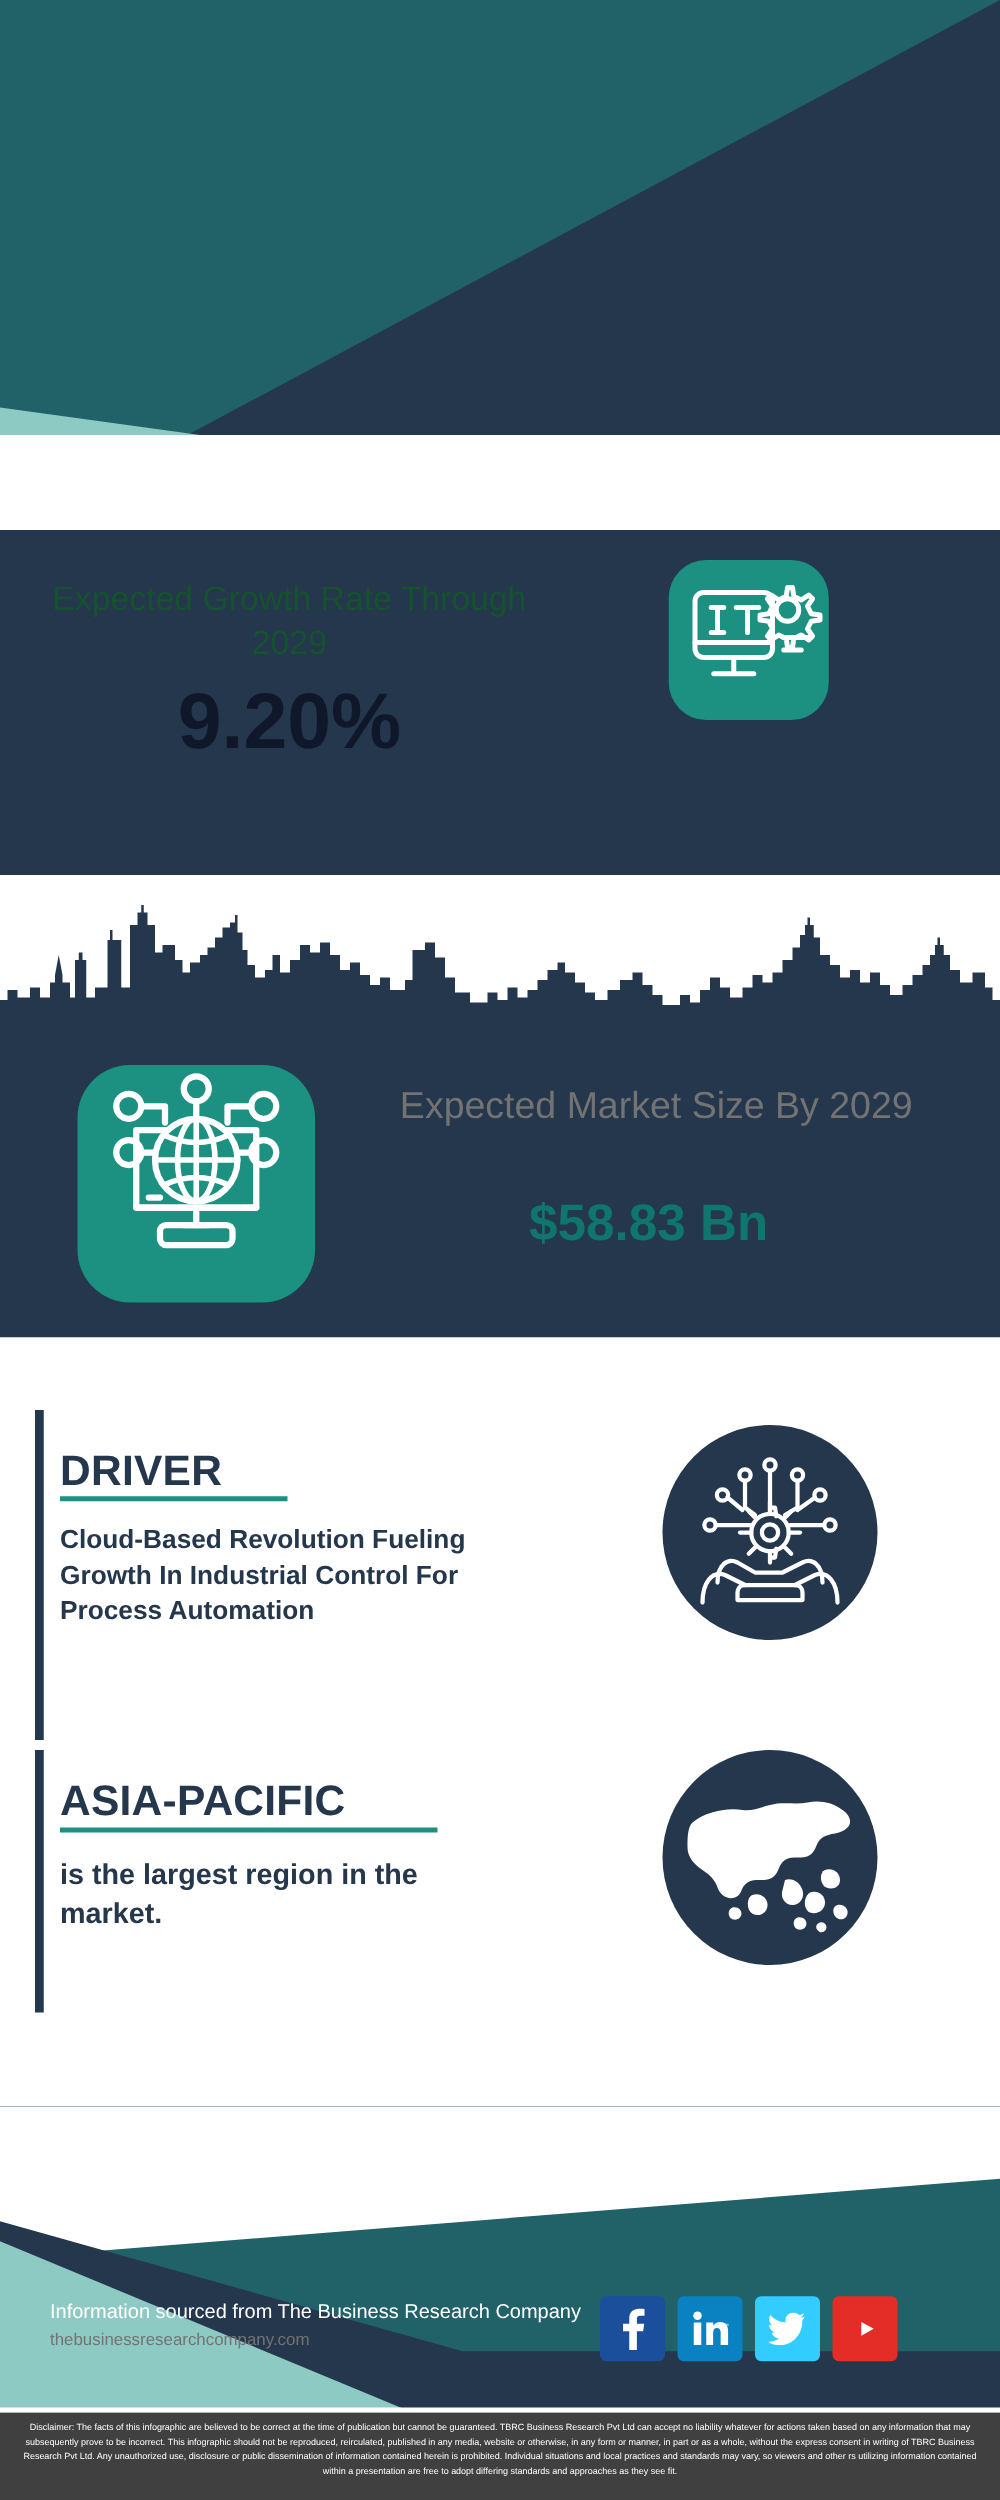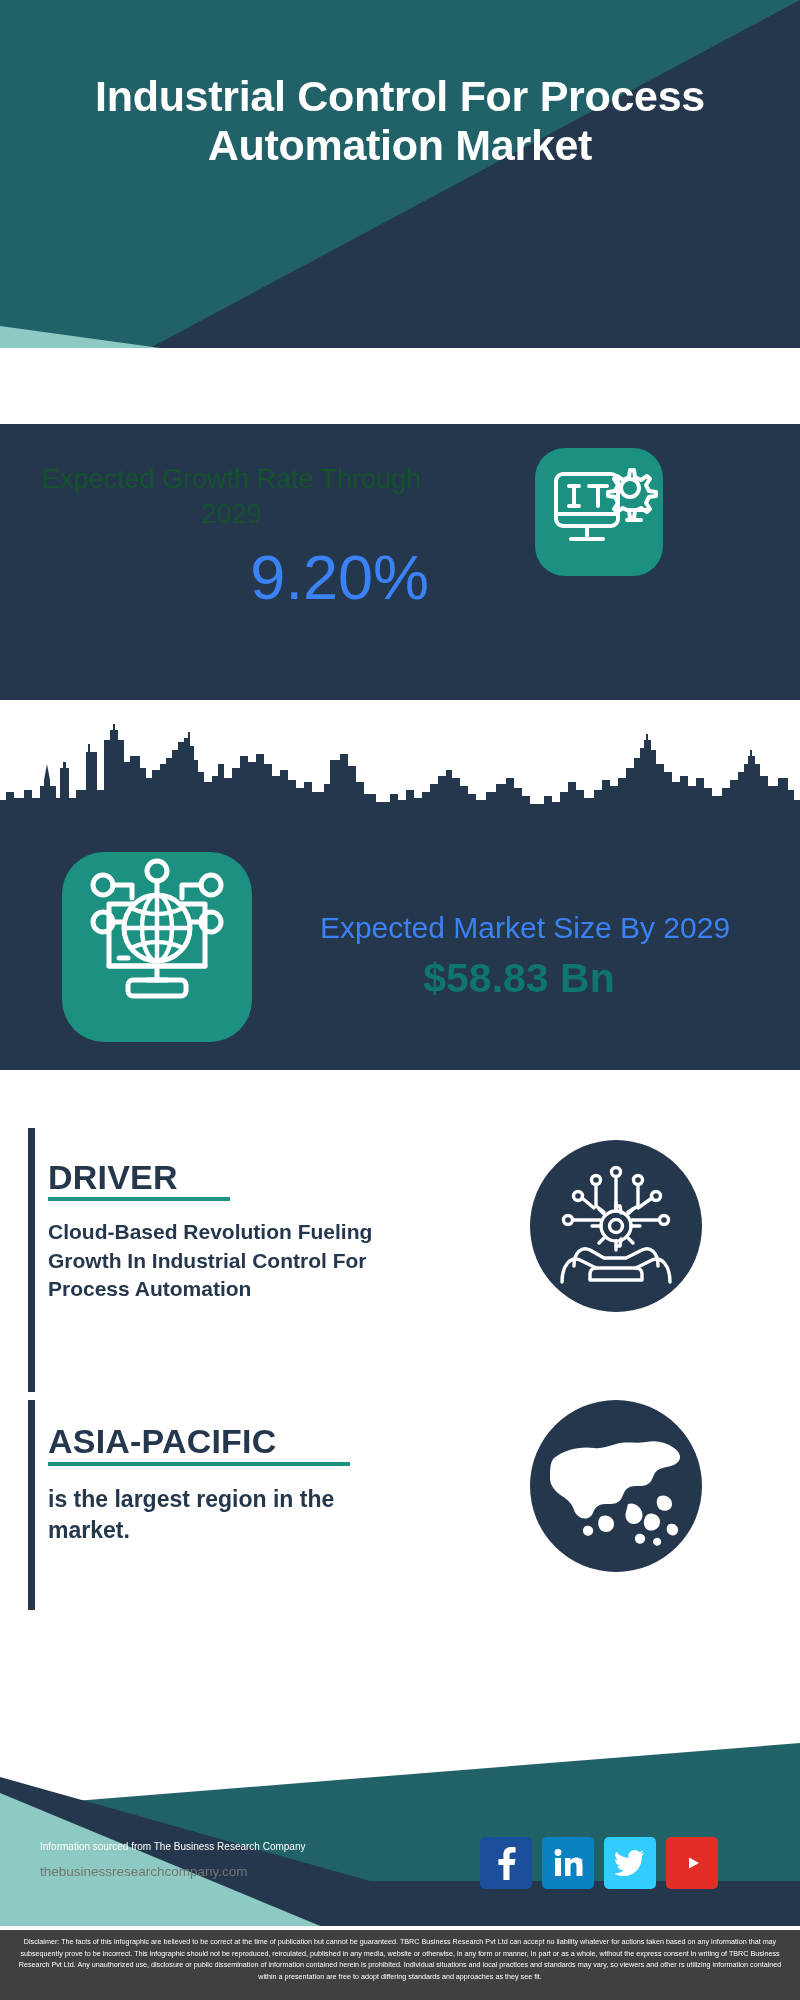--- a/index.html
+++ b/index.html
@@ -35,22 +35,22 @@
     position:absolute; left:0; top:424px; width:800px; height:276px;
     background:#25374c;
   }
   .growth-label{
     position:absolute; left:34px; top:38px; width:395px;
     text-align:center; color:#14532d;
     font-size:27px; line-height:1.30; font-weight:400;
   }
   .growth-value{
     position:absolute; left:34px; top:120px; width:395px;
-    text-align:right; color:#3b82f6;
-    font-size:63px; font-weight:normal; line-height:1;
+    text-align:center; color:#0f172a;
+    font-size:63px; font-weight:bold; line-height:1;
   }
   .it-icon-box{
     position:absolute; left:535px; top:448px; width:128px; height:128px;
     background:#1d9181; border-radius:30px; z-index:5;
   }
 
   
   .skyband{
     position:absolute; left:0; top:700px; width:800px; height:120px;
     background:#ffffff; overflow:hidden;
@@ -61,22 +61,22 @@
   .market{
     position:absolute; left:0; top:820px; width:800px; height:250px;
     background:#25374c;
   }
   .globe-icon-box{
     position:absolute; left:62px; top:852px; width:190px; height:190px;
     background:#1d9181; border-radius:42px; z-index:6;
   }
   .market-label{
     position:absolute; left:290px; top:866px; width:470px;
-    text-align:center; color:#3b82f6;
-    font-size:30px; line-height:1.28; font-weight:400;margin-top:43px;
+    text-align:center; color:#737373;
+    font-size:30px; line-height:1.28; font-weight:400;
   }
   .market-value{
     position:absolute; left:284px; top:958px; width:470px;
     text-align:center; color:#0f766e;
     font-size:41px; font-weight:bold; line-height:1;
   }
 
   
   .content{
     position:absolute; left:0; top:1070px; width:800px; height:615px;
@@ -103,21 +103,21 @@
   }
 
   
   .footer{
     position:absolute; left:0; top:1685px; width:800px; height:245px;
     background:#216168; overflow:hidden;
   }
   .footer .fdiag{ position:absolute; left:0; top:0; width:800px; height:245px; }
   .src-line1{
     position:absolute; left:40px; top:1841px; color:#ffffff;
-    font-size:10px; z-index:6;
+    font-size:16px; z-index:6;
   }
   .src-line2{
     position:absolute; left:40px; top:1864px; color:#737373;
     font-size:13.5px; z-index:6;
   }
   .social{
     position:absolute; left:480px; top:1837px; z-index:7;
     display:flex; gap:10px;
   }
   .sbtn{
@@ -142,21 +142,20 @@
     background:#ffffff; z-index:9;
   }
 </style>
 </head>
 <body>
 
 <div class="header">
   <svg class="diag" viewBox="0 0 800 348" preserveAspectRatio="none">
     <polygon points="800,0 800,348 150,348" fill="#25374c"></polygon>
   </svg>
-  <div class="header-title">Industrial Control For Process Automation Market</div>
   <svg class="header-wedge" viewBox="0 0 800 60" preserveAspectRatio="none">
     <polygon points="0,38 0,60 160,60" fill="#8ecac4"></polygon>
   </svg>
 </div>
 
 <div class="growth"></div>
 <div class="growth-label" style="top:462px;">Expected Growth Rate Through 2029</div>
 <div class="growth-value" style="top:546px;">9.20%</div>
 
 <div class="it-icon-box">

